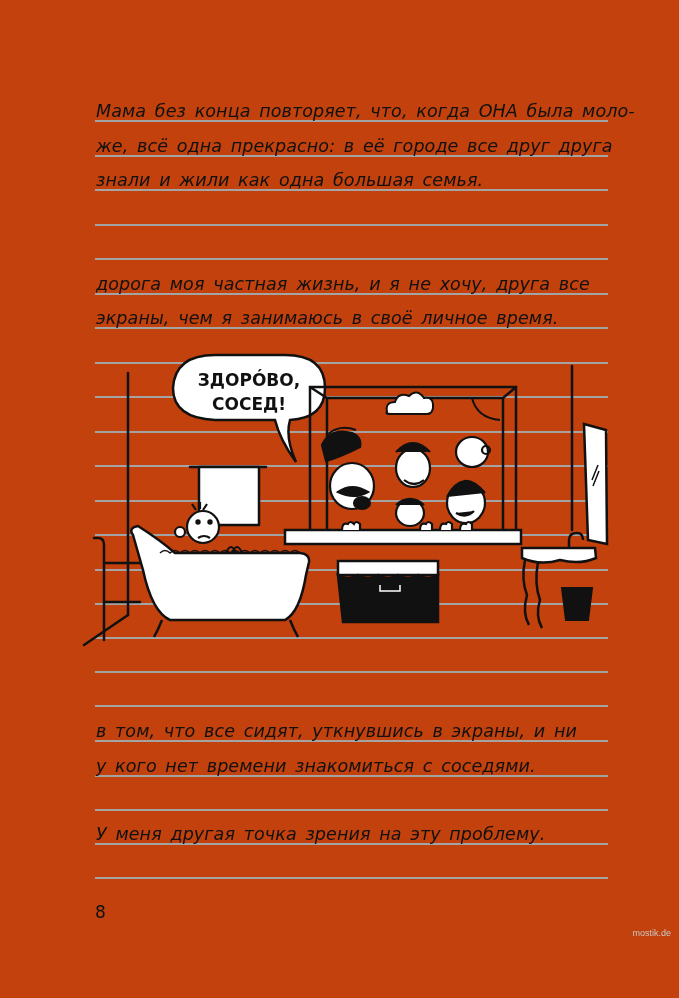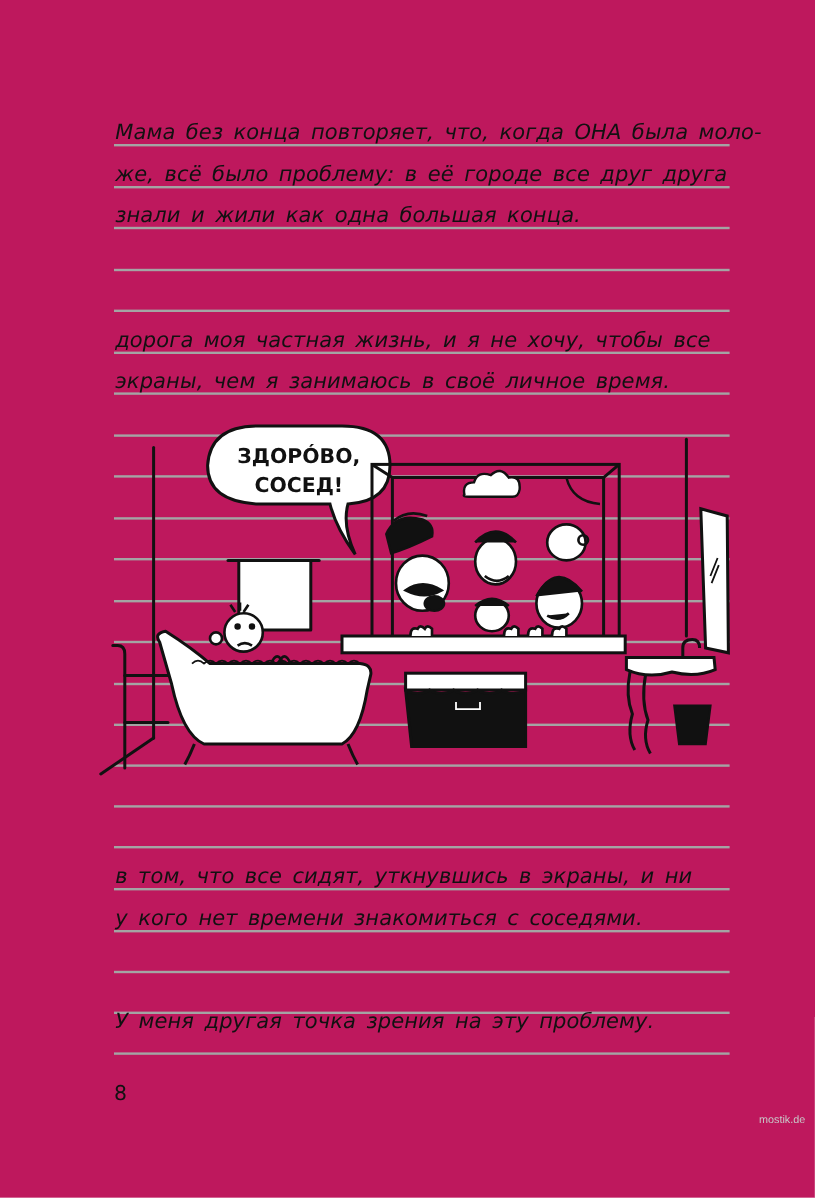--- a/index.html
+++ b/index.html
@@ -1,17 +1,17 @@
 <!DOCTYPE html>
 <html><head>
   <meta charset="utf-8">
   <style>
     html, body { margin: 0; padding: 0; background: #ffffff; }
     body { width: 679px; height: 998px; position: relative; overflow: hidden; font-family: "DejaVu Sans", sans-serif; }
-    .page { position: absolute; left: 0; top: 0; width: 679px; height: 998px; background: #be185d; }
+    .page { position: absolute; left: 0; top: 0; width: 679px; height: 998px; background: #c2410c; }
     .rule { position: absolute; left: 95px; width: 513px; height: 2px; background: #a4a4a4; }
     .line-text {
       position: absolute; left: 96px; height: 24px; line-height: 24px;
       font-family: "DejaVu Sans", sans-serif; font-size: 17.5px; color: #111;
       white-space: nowrap; letter-spacing: 0.1px; word-spacing: 3px;
       font-style: italic;
     }
     .page-number { position: absolute; left: 95px; top: 902px; font-size: 17px; color: #111; font-family: "DejaVu Sans", sans-serif; }
     .watermark { position: absolute; right: 8px; top: 928px; font-size: 9px; color: #c8c8c8; font-family: "Liberation Sans", sans-serif; }
     .illustration { position: absolute; left: 80px; top: 340px; width: 540px; height: 320px; }
@@ -40,24 +40,24 @@
   <div class="rule" style="top:637px"></div>
   <div class="rule" style="top:671px"></div>
   <div class="rule" style="top:705px"></div>
   <div class="rule" style="top:740px"></div>
   <div class="rule" style="top:775px"></div>
   <div class="rule" style="top:809px"></div>
   <div class="rule" style="top:843px"></div>
   <div class="rule" style="top:877px"></div>
 
   <div class="line-text" style="top:99px">Мама без конца повторяет, что, когда ОНА была моло-</div>
-  <div class="line-text" style="top:134px">же, всё было проблему: в её городе все друг друга</div>
-  <div class="line-text" style="top:168px">знали и жили как одна большая конца.</div>
+  <div class="line-text" style="top:134px">же, всё одна прекрасно: в её городе все друг друга</div>
+  <div class="line-text" style="top:168px">знали и жили как одна большая семья.</div>
 
-  <div class="line-text" style="top:272px">дорога моя частная жизнь, и я не хочу, чтобы все</div>
+  <div class="line-text" style="top:272px">дорога моя частная жизнь, и я не хочу, друга все</div>
   <div class="line-text" style="top:306px">экраны, чем я занимаюсь в своё личное время.</div>
 
   <svg class="illustration" viewBox="80 340 540 320" xmlns="http://www.w3.org/2000/svg">
     <g fill="none" stroke="#111" stroke-width="2.5" stroke-linecap="round" stroke-linejoin="round">
 
       <line x1="128" y1="373" x2="128" y2="615"></line>
       <line x1="128" y1="615" x2="84" y2="645"></line>
       <line x1="572" y1="366" x2="572" y2="530"></line>
 
       <line x1="190" y1="467" x2="266" y2="467"></line>
@@ -152,17 +152,17 @@
 
     <g stroke="#111" stroke-width="2.5" fill="#fff">
       <polygon points="584,424 606,430 607,544 588,540"></polygon>
       <path d="M592 480 l6 -15 M593 486 l6 -15" stroke-width="1.5"></path>
     </g>
   </svg>
 
   <div class="line-text" style="top:754px">у кого нет времени знакомиться с соседями.</div>
   <div class="line-text" style="top:719px">в том, что все сидят, уткнувшись в экраны, и ни</div>
 
-  <div class="line-text" style="top:840px">У меня другая точка зрения на эту проблему.</div>
+  <div class="line-text" style="top:822px">У меня другая точка зрения на эту проблему.</div>
 
   <div class="page-number">8</div>
   <div class="watermark">mostik.de</div>
 </div>
 
 </body></html>

